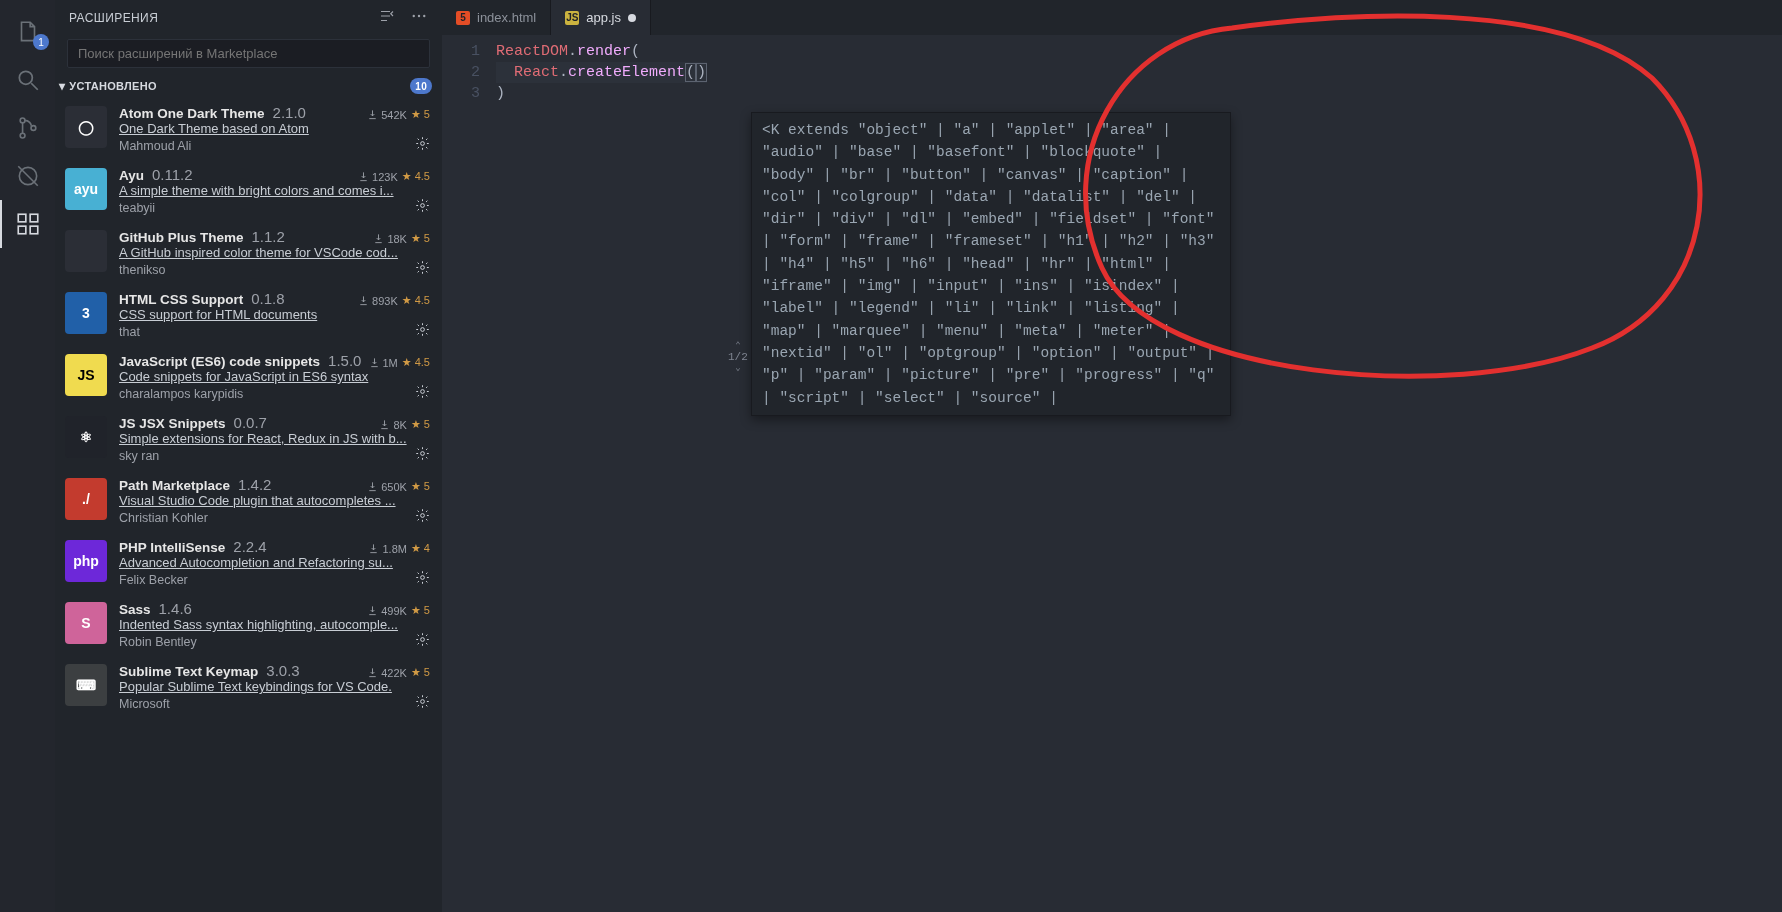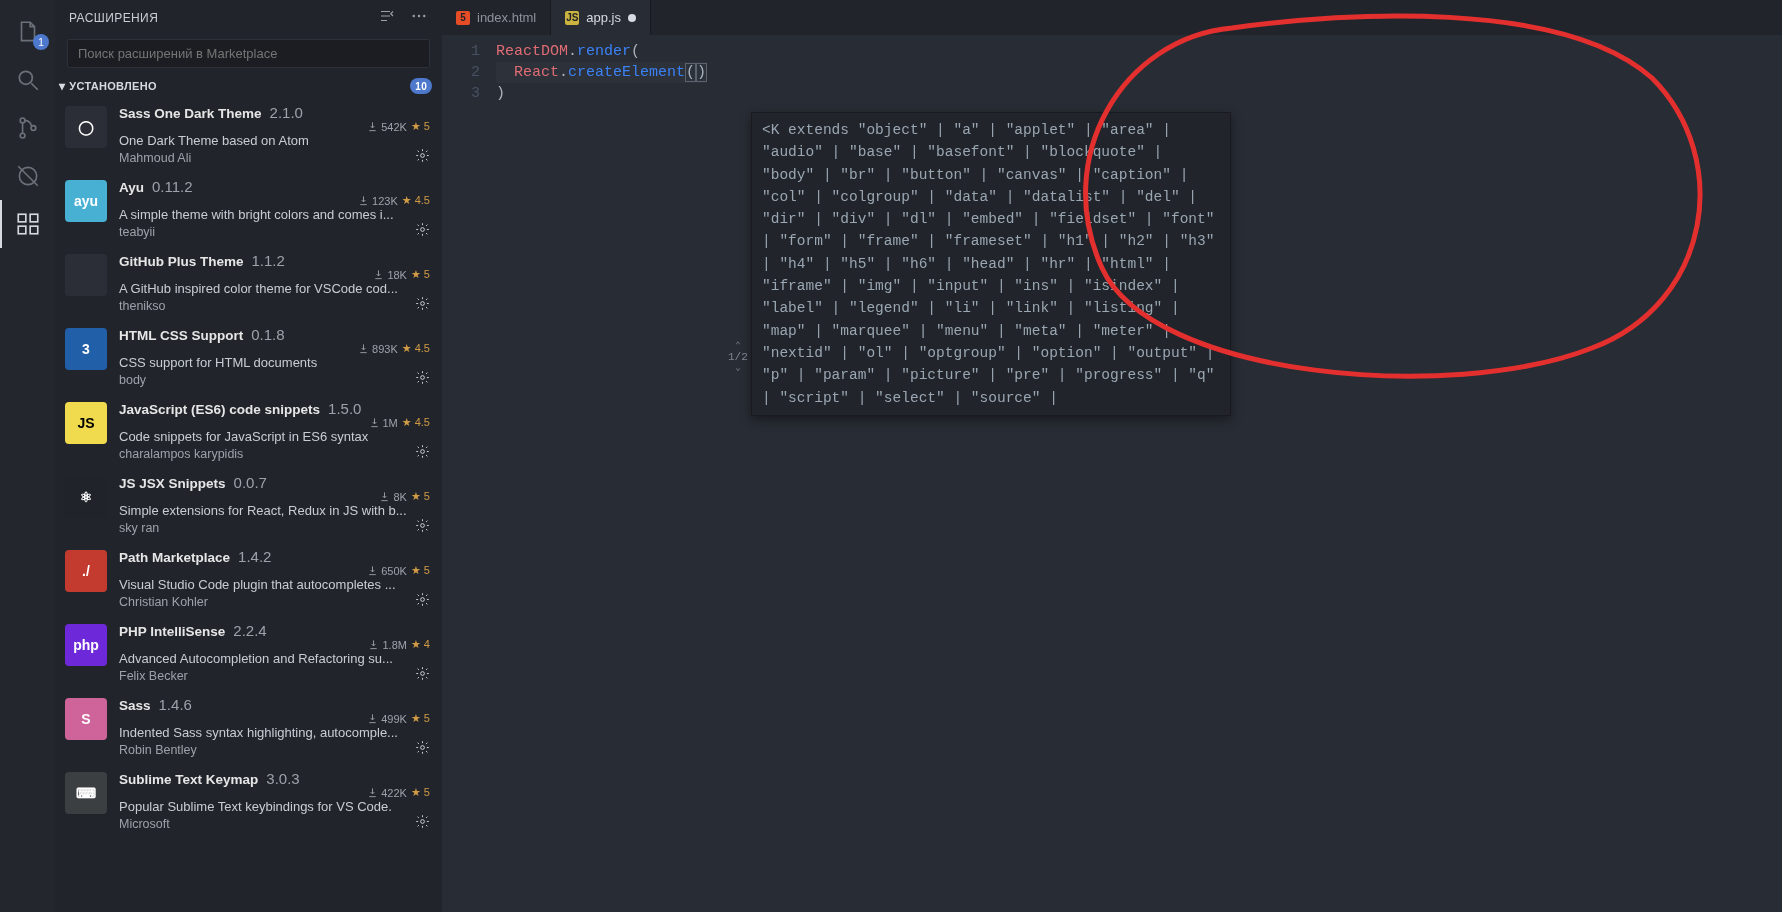--- a/index.html
+++ b/index.html
@@ -117,24 +117,24 @@
   margin-top: 2px;
   display: flex; align-items: center; justify-content: center;
   font-weight: 700; font-size: 14px;
   border-radius: 4px;
   color: #fff;
 }
 .ext-body { flex: 1; min-width: 0; }
 .ext-titleline { display: flex; align-items: baseline; gap: 8px; }
 .ext-name { color: #e6e6e6; font-weight: 600; font-size: 13.5px; }
 .ext-ver { color: #9da1a9; font-size: 15px; }
-.right-stats { display: flex; align-items: center; gap: 4px; margin-top: 16px;}
+.right-stats { display: flex; align-items: center; gap: 4px; margin-top: 4px;}
 .stat-down { color: #9da1a9; font-size: 11px; display: inline-flex; align-items: center; gap: 3px;}
 .stat-rating { color: #d19a45; font-size: 11px; display: inline-flex; align-items: center; gap: 3px;}
-.ext-desc { color: #c8cdd4; font-size: 13px; white-space: nowrap; overflow: hidden; text-overflow: ellipsis; }
+.ext-desc { color: #c8cdd4; font-size: 13px; white-space: nowrap; overflow: hidden; text-overflow: ellipsis; text-decoration: underline; }
 .ext-author { color: #9da1a9; font-size: 12.5px; margin-top: 2px; }
 .ext-top { display: flex; justify-content: space-between; align-items: flex-start; }
 
 .editor-area { flex: 1; background: #282c34; display: flex; flex-direction: column; position: relative; }
 .tabbar { height: 35px; background: #21252b; display: flex; }
 .tab {
   display: flex; align-items: center; gap: 7px;
   padding: 0 14px;
   color: #8c919a;
   font-size: 13px;
@@ -143,21 +143,21 @@
 }
 .tab.active { background: #282c34; color: #d7dae0; }
 .tab .fileicon { width: 14px; height: 14px; display: inline-flex; align-items: center; justify-content: center; font-size: 10px; font-weight: 700; border-radius: 2px; }
 .tab .dirty-dot { width: 8px; height: 8px; border-radius: 50%; background: #d7dae0; }
 
 .code-area { display: flex; font-family: "Consolas","Courier New",monospace; font-size: 15px; line-height: 21px; padding-top: 6px; }
 .gutter { width: 54px; text-align: right; color: #495162; padding-right: 16px; user-select: none; }
 .code { position: relative; }
 .tok-red { color: #e06c75; }
 .tok-bluegrey { color: #abb2bf; }
-.tok-yellowfn { color: #3b82f6; }
+.tok-yellowfn { color: #f0abfc; }
 .tok-bracket { color: #abb2bf; }
 .highlight-line { background: #2c313a; display: inline-block; width: 100%; }
 .bracket-box { border: 1px solid #5c6370; padding: 0 0px; }
 
 .hint-box {
   position: absolute;
   left: 255px; top: 71px;
   width: 480px;
   background: #21252b;
   border: 1px solid #181a1f;
@@ -252,21 +252,21 @@
     <span>УСТАНОВЛЕНО</span>
     <span class="count-badge">10</span>
   </div>
 
   <div class="ext-list" id="ext-list">
       <div class="ext-item">
     <div class="ext-icon" style="background:#2b2e36;color:#fff">◯</div>
     <div class="ext-body">
       <div class="ext-top">
         <div class="ext-titleline">
-          <span class="ext-name">Sass One Dark Theme</span>
+          <span class="ext-name">Atom One Dark Theme</span>
           <span class="ext-ver">2.1.0</span>
         </div>
         <div class="right-stats">
           <span class="stat-down">
             <svg width="11" height="11" viewBox="0 0 24 24">
                   <path fill="currentColor" d="M12 3v12m0 0l-4-4m4 4l4-4M5 21h14" stroke="currentColor" stroke-width="2"></path>
                 </svg>542K
           </span>
           <span class="stat-rating">★ 5</span>
         </div>
@@ -353,21 +353,21 @@
           <span class="stat-down">
             <svg width="11" height="11" viewBox="0 0 24 24">
                   <path fill="currentColor" d="M12 3v12m0 0l-4-4m4 4l4-4M5 21h14" stroke="currentColor" stroke-width="2"></path>
                 </svg>893K
           </span>
           <span class="stat-rating">★ 4.5</span>
         </div>
       </div>
       <div class="ext-desc">CSS support for HTML documents</div>
       <div style="display:flex;justify-content:space-between;align-items:center">
-        <div class="ext-author">body</div>
+        <div class="ext-author">that</div>
         <span style="color:#c8cdd4">
           <svg width="15" height="15" viewBox="0 0 24 24">
                 <circle cx="12" cy="12" r="3" fill="none" stroke="currentColor" stroke-width="1.6"></circle>
                 <path fill="none" stroke="currentColor" stroke-width="1.6" d="M12 2v3M12 19v3M4.2 4.2l2.1 2.1M17.7 17.7l2.1 2.1M2 12h3M19 12h3M4.2 19.8l2.1-2.1M17.7 6.3l2.1-2.1"></path>
               </svg>
         </span>
       </div>
     </div>
       </div>
       <div class="ext-item">

